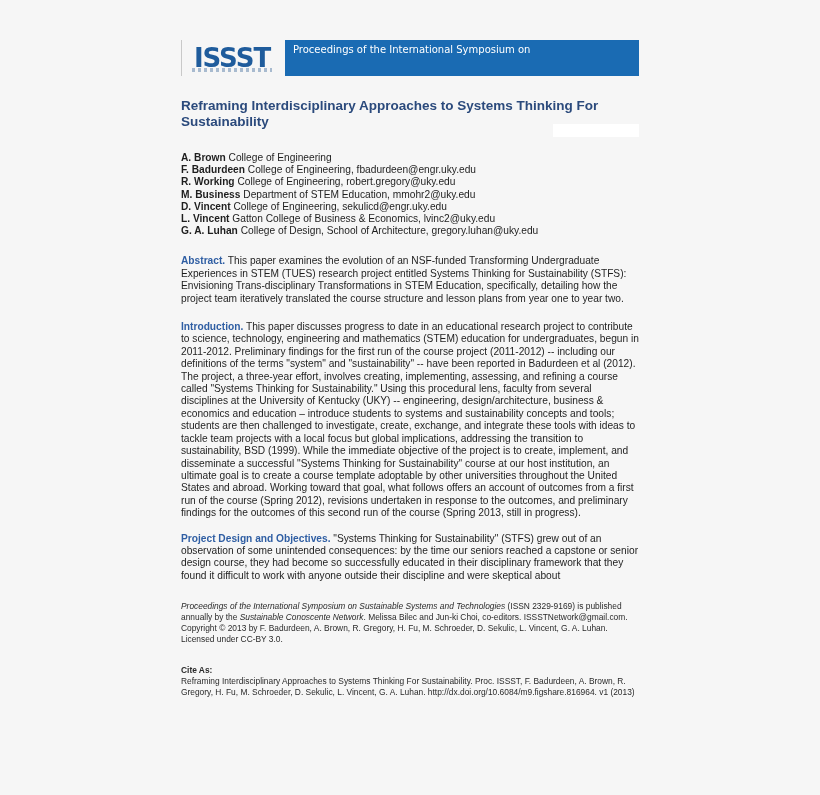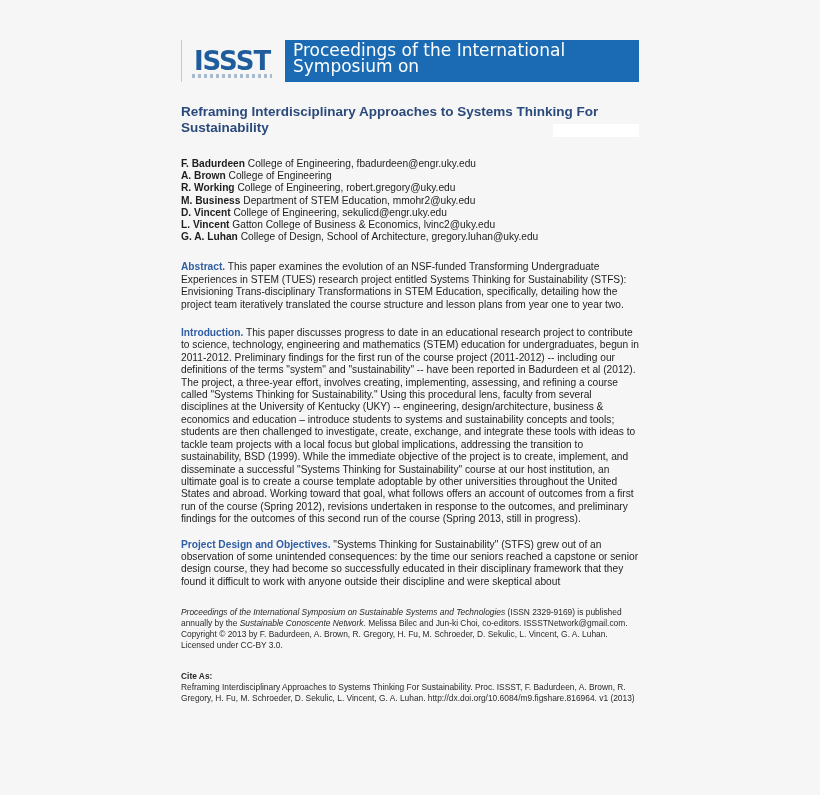--- a/index.html
+++ b/index.html
@@ -13,21 +13,21 @@
   }
   .page {
     position: absolute;
     left: 181px; top: 40px;
     width: 458px;
   }
   
   .banner {
     display: flex;
     align-items: stretch;
-    height: 42px;
+    height: 36px;
   }
   .logo {
     width: 100px;
     border-left: 1px solid #c9c9c9;
     display: flex; align-items: center; justify-content: center;
     font-family: "DejaVu Sans", sans-serif;
     font-weight: bold;
     font-size: 26px;
     letter-spacing: -1px;
     color: #1f5c9c;
@@ -39,21 +39,21 @@
     bottom: 4px; left: 10px; right: 10px;
     height: 4px;
     background: repeating-linear-gradient(90deg,#5a7fa8 0 3px,transparent 3px 6px);
     opacity: .5;
   }
   .banner-text {
     flex: 1;
     background: #1a6bb3;
     color: #ffffff;
     font-family: "DejaVu Sans", sans-serif;
-    font-size: 17px;
+    font-size: 10px;
     line-height: 16px;
     padding: 2px 0 0 8px;
     margin-left: 3px;
   }
   .title {
     margin-top: 22px;
     font-weight: bold;
     font-size: 13.5px;
     line-height: 16px;
     color: #2b4a7c;
@@ -107,22 +107,22 @@
       <span class="sub"></span>
     </div>
     <div class="banner-text">
       <div>Proceedings of the International Symposium on</div>
     </div>
   </div>
 
   <div class="title">Reframing Interdisciplinary Approaches to Systems Thinking For Sustainability</div>
 
   <div class="authors">
+    <div><span class="name">A. Brown</span> <span>College of Engineering</span></div>
     <div><span class="name">F. Badurdeen</span> <span>College of Engineering, fbadurdeen@engr.uky.edu</span></div>
-    <div><span class="name">A. Brown</span> <span>College of Engineering</span></div>
     <div><span class="name">R. Working</span> <span>College of Engineering, robert.gregory@uky.edu</span></div>
     <div><span class="name">M. Business</span> <span>Department of STEM Education, mmohr2@uky.edu</span></div>
     <div><span class="name">D. Vincent</span> <span>College of Engineering, sekulicd@engr.uky.edu</span></div>
     <div><span class="name">L. Vincent</span> <span>Gatton College of Business &amp; Economics, lvinc2@uky.edu</span></div>
     <div><span class="name">G. A. Luhan</span> <span>College of Design, School of Architecture, gregory.luhan@uky.edu</span></div>
   </div>
 
   <div class="section abstract">
     <span class="head">Abstract.</span>
     <span>This paper examines the evolution of an NSF-funded Transforming Undergraduate Experiences in STEM (TUES) research project entitled Systems Thinking for Sustainability (STFS): Envisioning Trans-disciplinary Transformations in STEM Education, specifically, detailing how the project team iteratively translated the course structure and lesson plans from year one to year two.</span>

